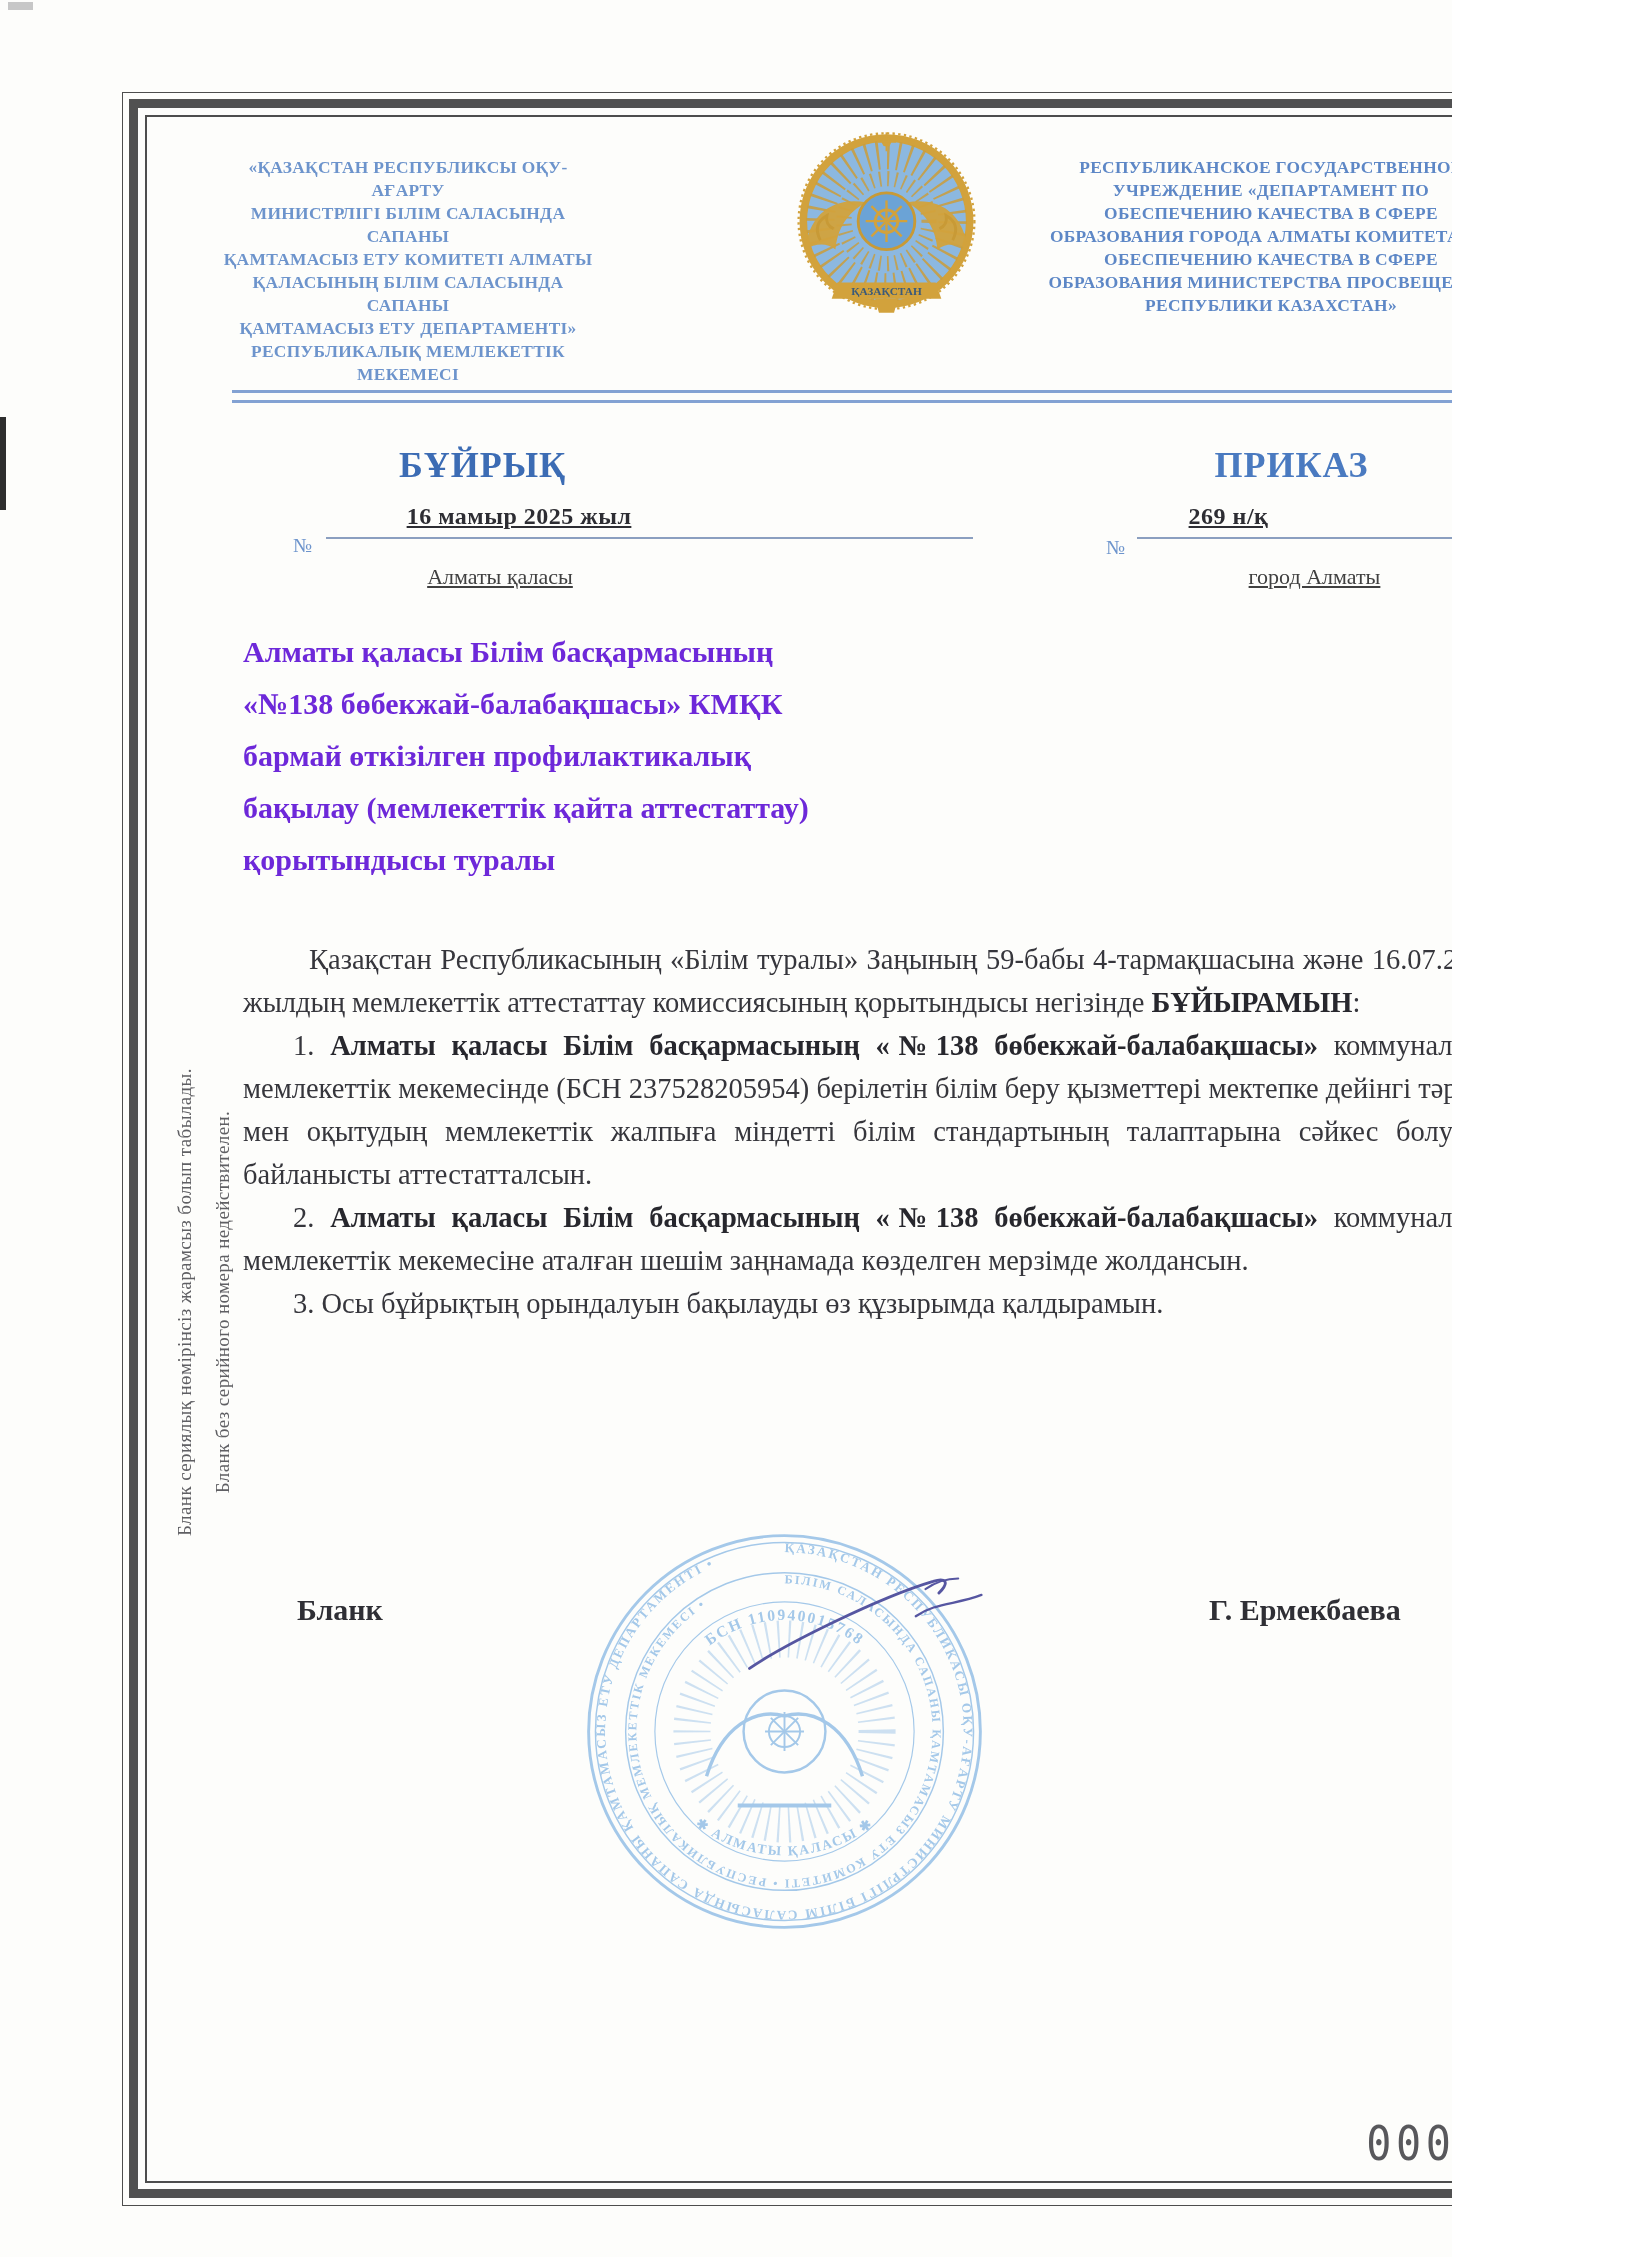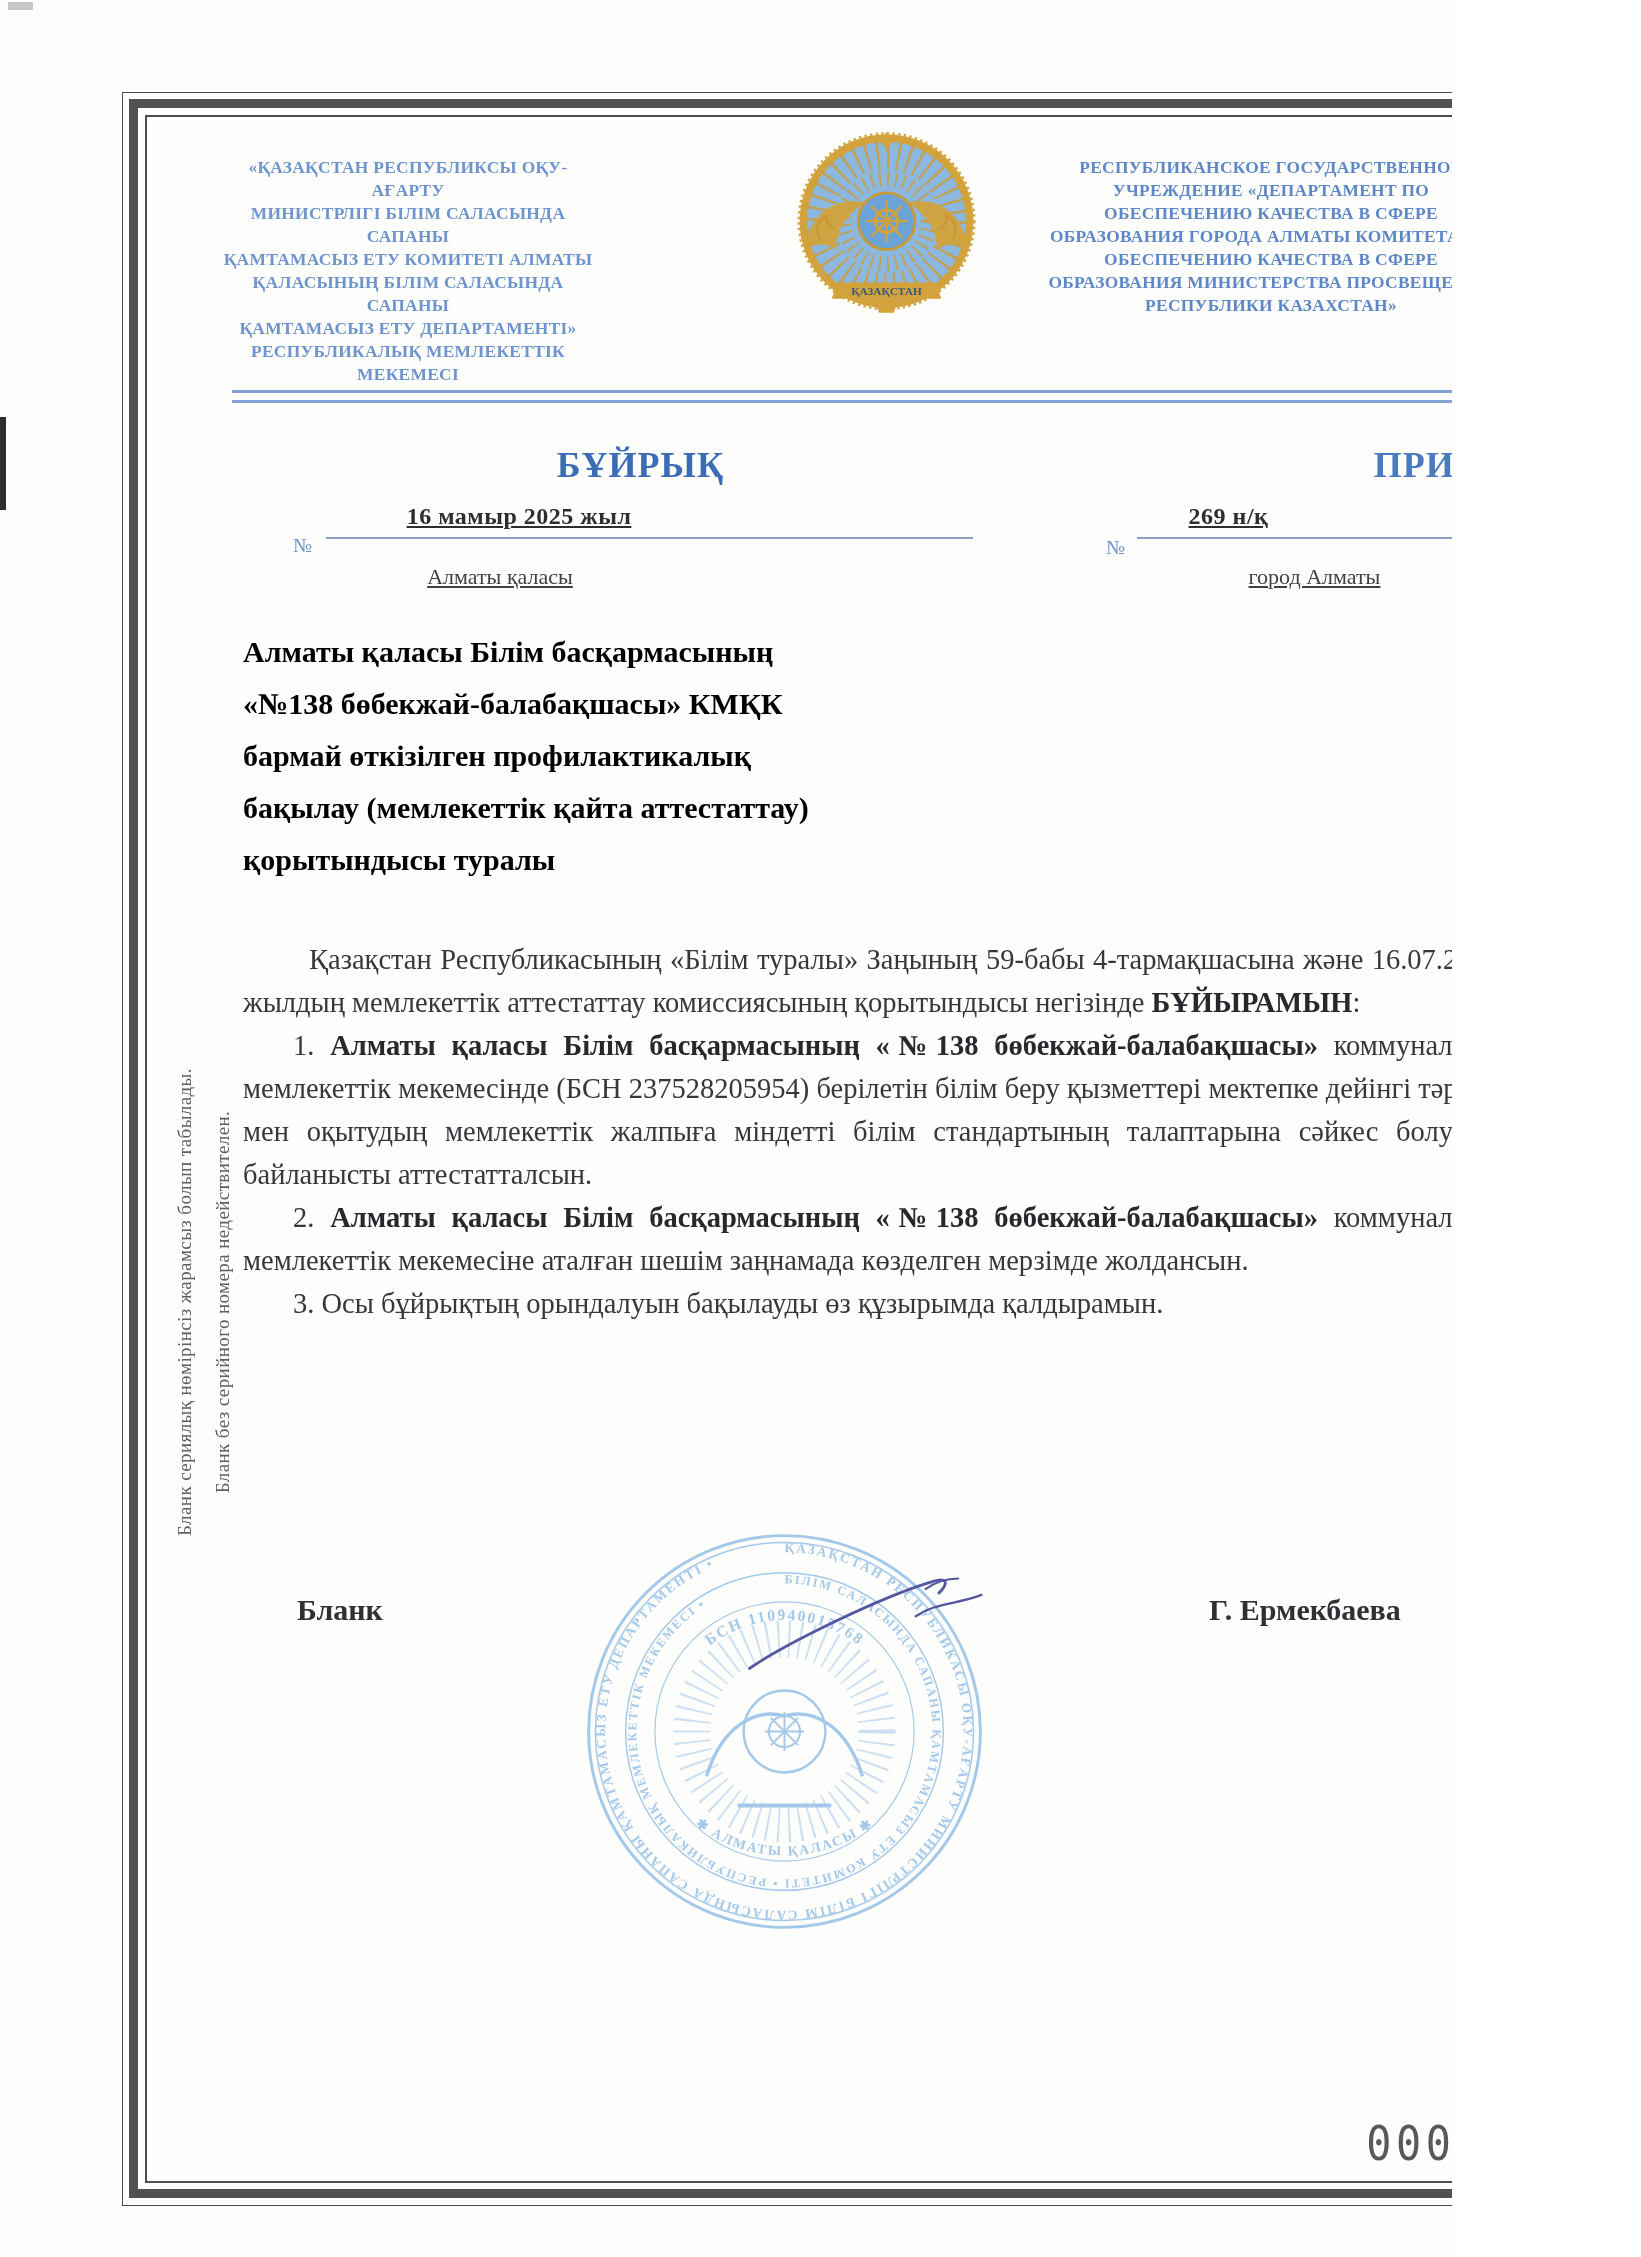--- a/index.html
+++ b/index.html
@@ -21,40 +21,40 @@
     position:absolute;font-weight:bold;text-align:center;white-space:pre-line;
     letter-spacing:0.3px;
   }
   .org-left{left:214px;top:156px;width:388px;font-size:17.4px;line-height:23px;color:#6d94cc;}
   .org-right{left:993px;top:156px;width:556px;font-size:17.4px;line-height:23px;color:#5d87c6;}
   .emblem{left:792px;top:126px;width:189px;height:197px;}
   .divider{left:232px;top:390px;width:1261px;height:12.6px;}
   .divider .ln{height:2.9px;background:#6d92cb;opacity:.85;}
   .divider .ln+.ln{margin-top:6.8px;}
   
-  .order-title{position:absolute;font-weight:bold;font-size:36px;letter-spacing:1px;text-align:right;}
+  .order-title{position:absolute;font-weight:bold;font-size:36px;letter-spacing:1px;text-align:center;}
   .order-title.kk{left:241px;top:444px;width:483px;color:#3c6cb4;}
   .order-title.ru{left:1055px;top:444px;width:473px;color:#4a7ac0;}
   .no-label{position:absolute;font-size:20px;color:#6d94cc;}
   .no-left{left:293px;top:534px;}
   .no-right{left:1106px;top:536px;}
   .dateblock{position:absolute;}
   .db-left{left:326px;top:503px;width:647px;}
   .db-right{left:1137px;top:503px;width:355px;}
   .date-value{font-size:24px;font-weight:bold;color:#2d2d33;letter-spacing:0.5px;text-align:center;text-decoration:underline;}
   .db-left .date-value{width:386px;}
   .db-right .date-value{width:183px;}
   .rule{height:1.9px;background:#8b9fc0;margin-top:6.8px;}
   .place{font-size:22px;color:#404040;margin-top:25px;text-align:center;text-decoration:underline;}
   .db-left .place{width:348px;}
   .db-right .place{width:355px;}
   
   .subject{
     position:absolute;left:243px;top:626px;width:743px;
-    font-size:30px;font-weight:bold;line-height:52px;color:#000000;white-space:pre-line;
+    font-size:30px;font-weight:bold;line-height:52px;color:#6d28d9;white-space:pre-line;
   }
   .body-text{
     position:absolute;left:243px;top:938px;width:1257px;
     font-size:28.5px;line-height:43px;color:#36363c;text-align:justify;
   }
   .body-text p{margin:0;}
   .preamble{text-indent:66px;}
   .item{text-indent:50px;}
   .body-text b{color:#27272d;}
   

